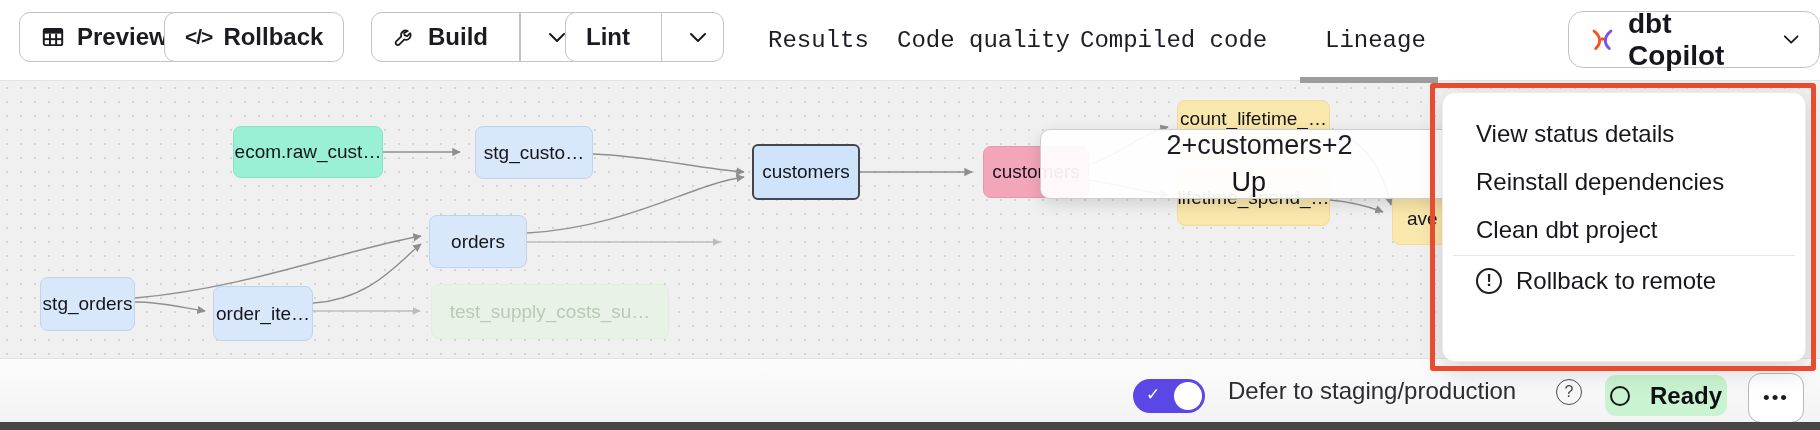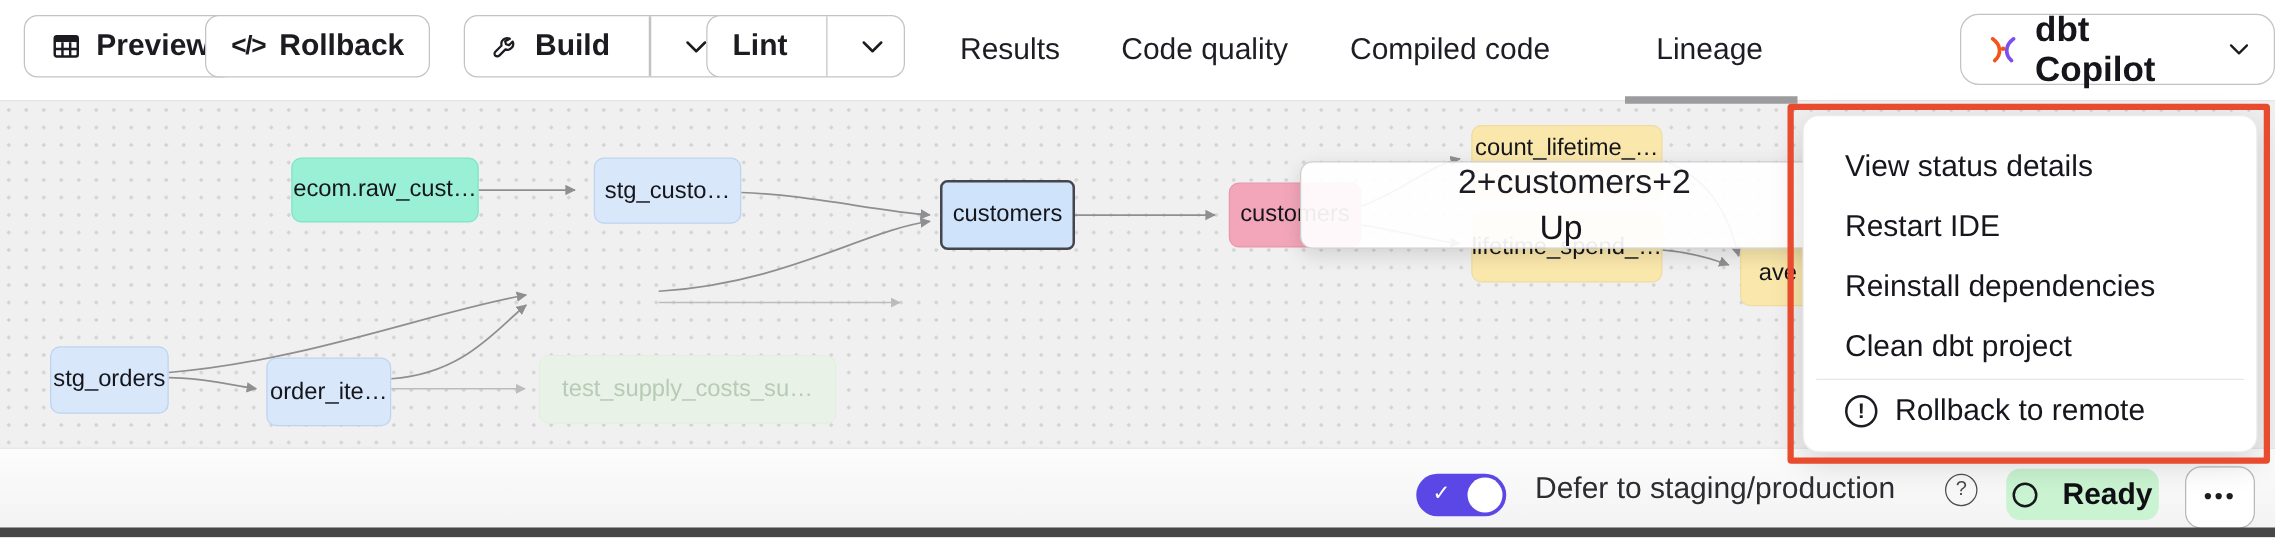--- a/index.html
+++ b/index.html
@@ -12,21 +12,21 @@
   .tbtn{position:absolute;top:12px;height:50px;display:inline-flex;align-items:center;
         background:#fff;border:1.5px solid #c3c3c6;border-radius:11px;color:#1b1b20;
         font-size:24px;font-weight:600;padding:0 20px;gap:11px;cursor:pointer;}
   .tbtn .ic{display:inline-flex;align-items:center;}
   .split{padding:0;}
   .split .main{display:inline-flex;align-items:center;gap:11px;padding:0 20px;height:100%;}
   .split .sep{width:1.5px;height:100%;background:#c3c3c6;}
   .split .caret{display:inline-flex;align-items:center;justify-content:center;padding:0 16px;height:100%;}
 
   .tab{position:absolute;top:0;height:80px;display:flex;align-items:center;
-       font-size:24px;font-weight:500;color:#1d1d24;cursor:pointer;}
+       font-size:24px;font-weight:500;color:#1d1d24;cursor:pointer;font-family:Liberation Mono, monospace;}
   .tab-underline{position:absolute;left:1300px;top:77px;width:138px;height:6px;background:#9c9c9e;z-index:4;}
 
   .copilot{position:absolute;left:1568px;top:11px;height:57px;display:inline-flex;align-items:center;
        gap:12px;background:#fff;border:1.5px solid #c3c3c6;border-radius:15px;padding:0 20px;
        font-size:28px;font-weight:600;color:#15151b;cursor:pointer;}
 
   
   .graph{position:absolute;left:0;top:80px;width:1820px;height:278px;background:#f0f0f1;
          background-image:radial-gradient(circle,#d3d3d5 1.2px,transparent 1.4px);
          background-size:14px 14px;border-top:1px solid #e4e4e6;}
@@ -184,20 +184,21 @@
         <path d="M313 230 H420" marker-end="url(#arwl)"></path>
         <path d="M527 161 H720" marker-end="url(#arwl)"></path>
       </g>
     </svg>
 
     <div class="node n-test" style="left:431px;top:203px;width:238px;height:55px;">test_supply_costs_su…</div>
 
     <div class="node n-source" style="left:233px;top:45px;width:150px;height:52px;">ecom.raw_cust…</div>
     <div class="node n-model" style="left:475px;top:45px;width:118px;height:53px;">stg_custo…</div>
     <div class="node n-selected" style="left:752px;top:63px;width:108px;height:56px;">customers</div>
+    <div class="node n-model" style="left:429px;top:134px;width:98px;height:53px;">orders</div>
     <div class="node n-model" style="left:40px;top:196px;width:95px;height:54px;">stg_orders</div>
     <div class="node n-model" style="left:213px;top:205px;width:100px;height:55px;">order_ite…</div>
 
     <div class="node n-pink" style="left:983px;top:65px;width:106px;height:52px;">customers</div>
     <div class="node n-yellow" style="left:1177px;top:19px;width:153px;height:60px;align-items:flex-start;padding-top:7px;">count_lifetime_…</div>
     <div class="node n-yellow" style="left:1177px;top:88px;width:153px;height:57px;">lifetime_spend_…</div>
     <div class="node n-yellow" style="left:1392px;top:112px;width:80px;height:52px;justify-content:flex-start;padding-left:14px;">ave</div>
 
     <div class="selectorbox">
       <span class="val">2+customers+2</span>
@@ -218,21 +219,20 @@
     <div class="readypill">
       <span class="ring"></span>
       <span class="rlbl">Ready</span>
     </div>
     <div class="morebtn">•••</div>
     <div class="darkstrip"></div>
   </div>
 
   <div class="menu">
     <div class="item">View status details</div>
-    <div class="item">Restart IDE</div>
     <div class="item">Reinstall dependencies</div>
     <div class="item">Clean dbt project</div>
     <div class="mdiv"></div>
     <div class="item warn">
       <span class="warn-ic">!</span>
       <span>Rollback to remote</span>
     </div>
   </div>
 
   <div class="redbox"></div>

